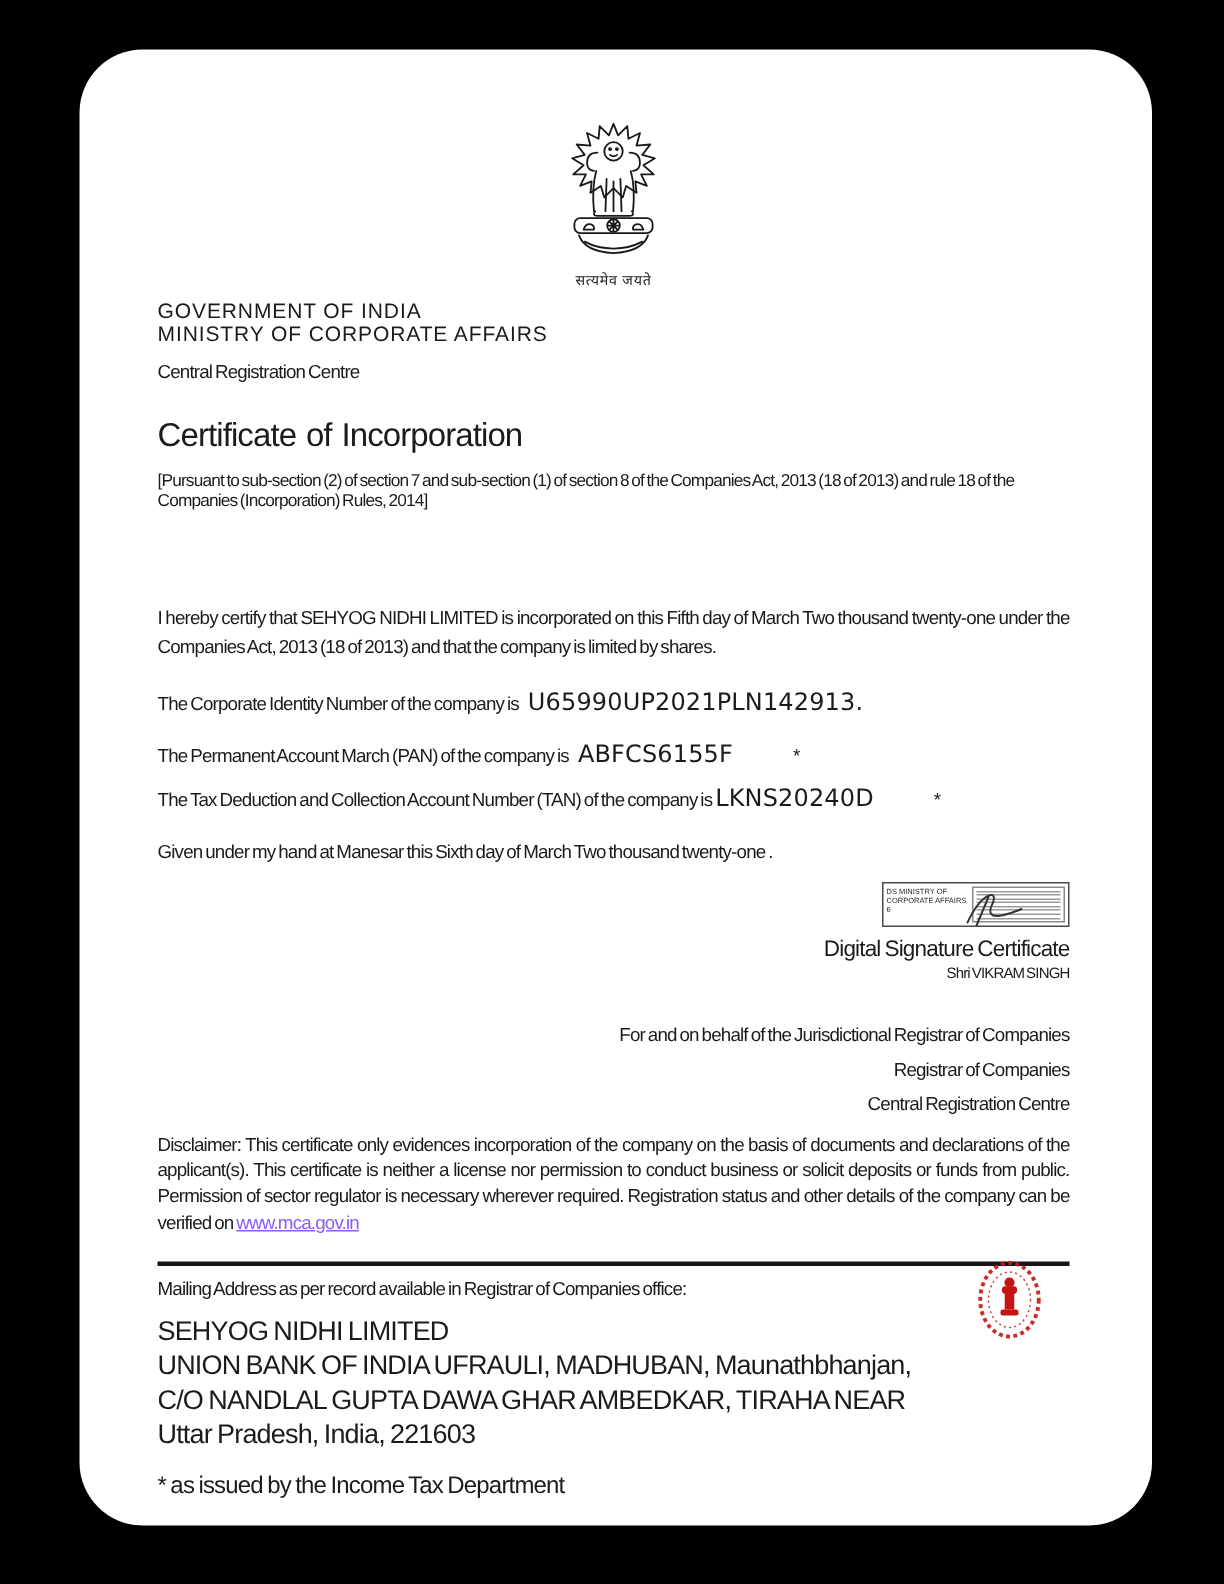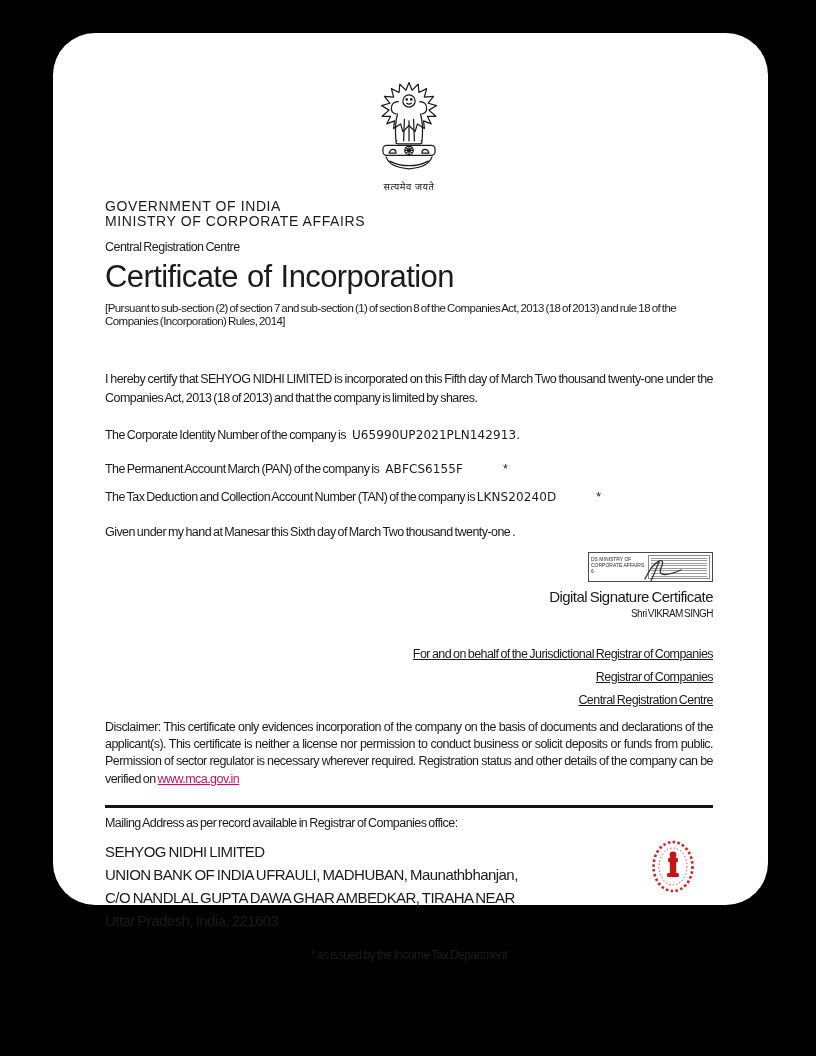--- a/index.html
+++ b/index.html
@@ -9,21 +9,21 @@
     height: 1056px;
     background: #000000;
     overflow: hidden;
     font-family: "Liberation Sans", sans-serif;
   }
   .paper {
     position: absolute;
     left: 53px;
     top: 33px;
     width: 715px;
-    height: 872px;
+    height: 984px;
     background: #ffffff;
     border-radius: 42px;
     color: #1b1b1d;
   }
   .content {
     position: absolute;
     left: 52px;
     top: 0;
     width: 608px;
   }
@@ -44,47 +44,47 @@
     letter-spacing: 0.6px;
     margin-top: 0;
   }
   .gov-first { margin-top: 6px; }
   .crc-line {
     font-size: 12.5px;
     line-height: 13px;
     margin-top: 12px;
   }
   .cert-title {
-    font-size: 31px;
+    font-size: 22px;
     line-height: 30px;
-    margin-top: 8px;
+    margin-top: 20px;
     letter-spacing: -0.6px;
     word-spacing: 1px;
   }
   .pursuant {
     font-size: 11.5px;
     line-height: 13px;
     margin-top: 10px;
   }
   .certify {
-    margin-top: 42px;
+    margin-top: 62px;
     font-size: 12.5px;
     line-height: 18.5px;
     text-align: justify;
   }
   .fact-line { font-size: 12.5px; line-height: 14px; }
   .cin-line { margin-top: 21px; }
   .pan-line { margin-top: 20px; }
   .tan-line { margin-top: 14px; }
   .given-line { margin-top: 21px; }
   .id-value {
     font-family: "DejaVu Sans", sans-serif;
     letter-spacing: 0.1px;
     word-spacing: 0;
-    font-size: 12px;
+    font-size: 16px;
   }
   .gap-l { margin-left: 6px; }
   .star { display: inline-block; margin-left: 40px; letter-spacing: 0; }
 
   .ds-row { margin-top: 13px; text-align: right; }
   .ds-box {
     display: inline-flex;
     width: 125px;
     height: 30px;
     border: 1.5px solid #4a4a4a;
@@ -106,40 +106,40 @@
     margin: 2px 2px 2px 0;
     border: 1px solid #8a8a8a;
     padding: 1.5px 2px;
     overflow: hidden;
   }
   .fineline { height: 1px; background: #9a9a9a; margin-bottom: 1.6px; }
   .sig-svg { position: absolute; left: 48px; top: 1px; }
 
   .dsc-title { margin-top: 6px; font-size: 15px; line-height: 17px; }
   .dsc-name { font-size: 10px; line-height: 17px; }
-  .behalf-block { margin-top: 21px; text-decoration: underline; }
+  .behalf-block { margin-top: 21px; }
   .behalf-line { font-size: 12.5px; line-height: 23px; }
 
   .disclaimer {
     margin-top: 7px;
     font-size: 12.5px;
     line-height: 17.2px;
     text-align: justify;
   }
-  .mca-link { color: #be185d; text-decoration: underline; cursor: pointer; }
+  .mca-link { color: #8b5cf6; text-decoration: underline; cursor: pointer; }
 
   .rule {
     margin-top: 17px;
     height: 0;
     border-top: 3px solid #141414;
   }
   .mailing-heading { margin-top: 8px; font-size: 12.5px; line-height: 14px; }
   .address-block { margin-top: 10px; }
-  .address-line { font-size: 15px; line-height: 23px; }
-  .footnote { margin-top: 16px; font-size: 12px; line-height: 14px; text-align: center; }
+  .address-line { font-size: 18px; line-height: 23px; }
+  .footnote { margin-top: 16px; font-size: 16px; line-height: 14px; }
 
   .seal {
     position: absolute;
     left: 597px;
     top: 805px;
     width: 46px;
     height: 57px;
   }
 </style>
 </head>

